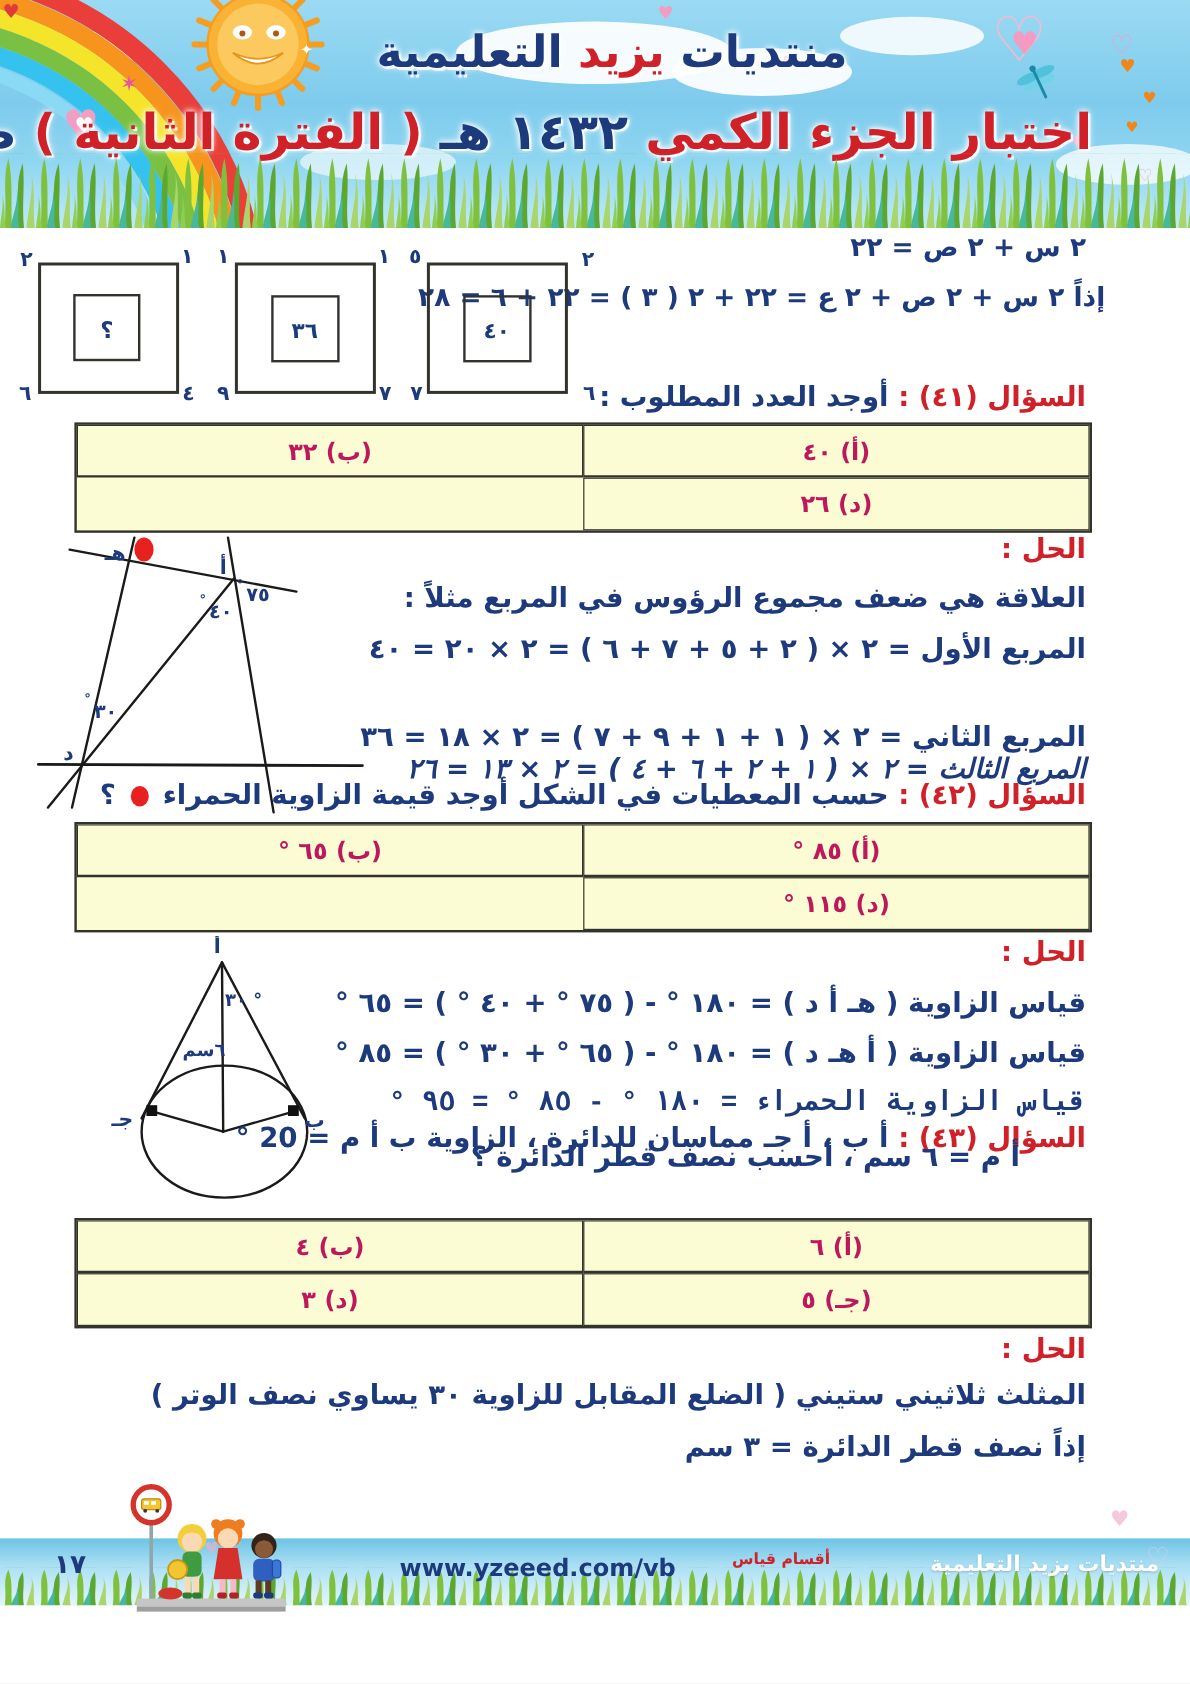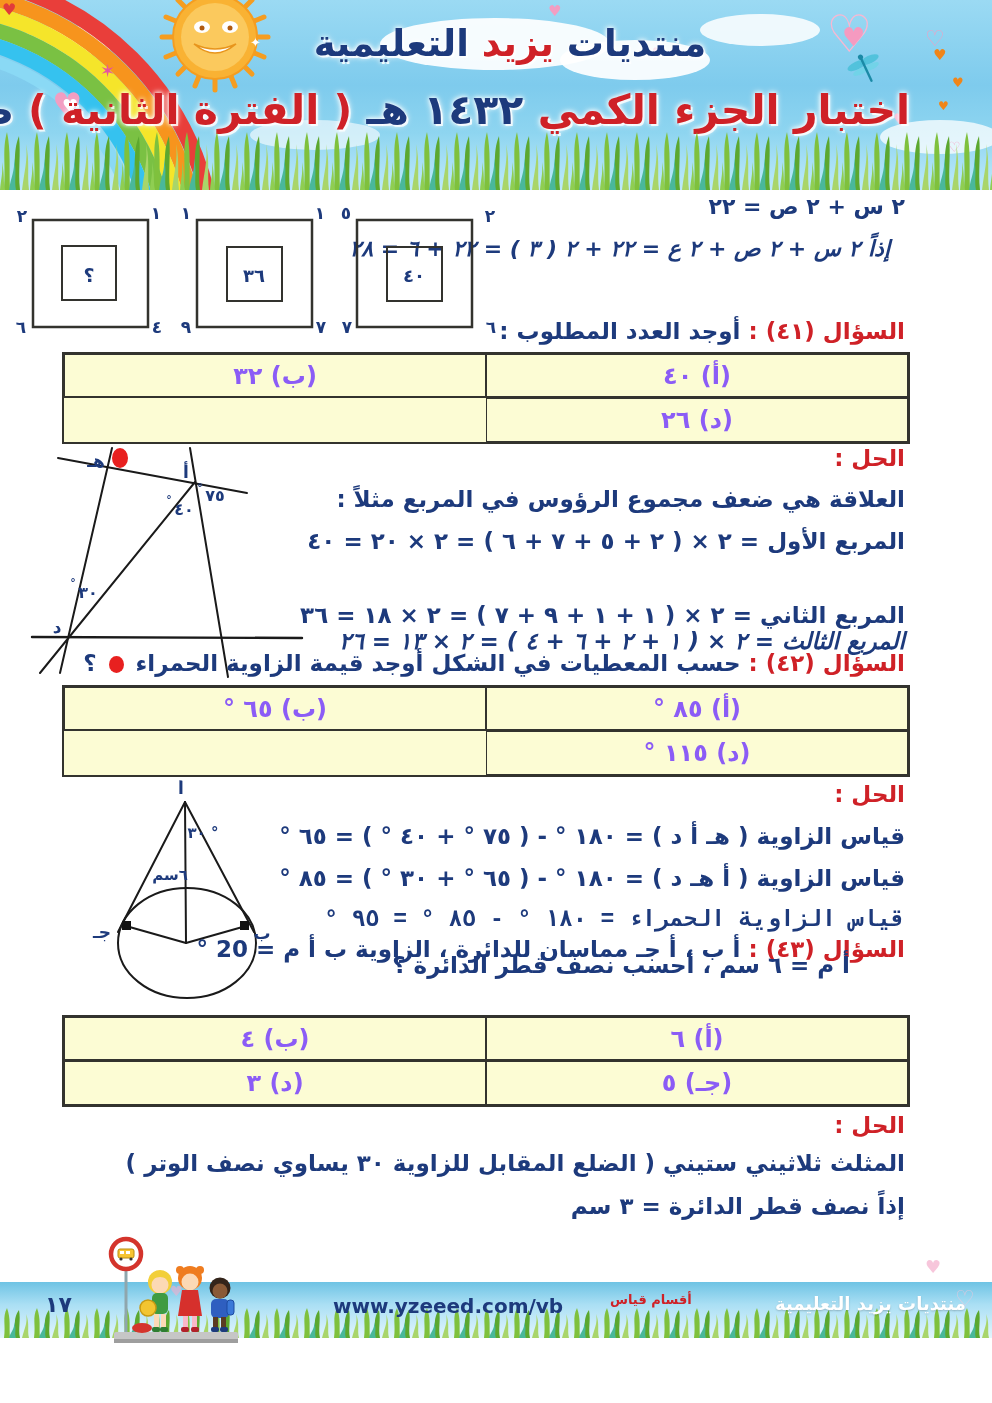--- a/index.html
+++ b/index.html
@@ -26,21 +26,21 @@
   .txt{position:absolute;direction:rtl;white-space:nowrap;font-weight:bold;font-size:23px;color:#1d3a7c;}
   .txt .lbl{color:#cf2127;}
   .eq{font-size:22px;}
   .reddot{display:inline-block;width:15px;height:17px;background:#e8201f;border-radius:50%;vertical-align:middle;margin:0 4px;}
 
   
   .ans-table{position:absolute;left:62px;width:848px;display:grid;direction:rtl;
     grid-template-columns:1fr 1fr;grid-template-rows:44px 44px;
     background:#fcfcd4;border:2px solid #33332e;box-sizing:border-box;}
   .ans-table .cell{display:flex;align-items:center;justify-content:center;
-    font-weight:bold;font-size:24px;color:#8b5cf6;border:1px solid #33332e;box-sizing:border-box;}
+    font-weight:bold;font-size:20px;color:#be185d;border:1px solid #33332e;box-sizing:border-box;}
   .ans-table .row1{border-bottom:2px solid #33332e;}
 
   
   .fig{position:absolute;}
   .fig text{font-family:"DejaVu Sans",sans-serif;font-weight:bold;fill:#1d3a7c;}
 
   
   .footer-band{position:absolute;left:0;top:1282px;width:992px;height:56px;
     background:linear-gradient(180deg,#6ec3e4 0%,#aadff4 40%,#e3f6fd 100%);}
   .footer-txt{position:absolute;font-weight:bold;white-space:nowrap;direction:rtl;}
@@ -145,21 +145,21 @@
           <path d="M22 62 C24 44 28 32 26 16 C30 34 27 46 29 62 Z" fill="#a9d56a"></path>
           <path d="M9 62 C11 48 15 44 14 30 C17 44 14 52 16 62 Z" fill="#49b89a"></path>
           <path d="M0 62 C1 50 3 46 2 34 C5 48 3 54 5 62 Z" fill="#8fce52"></path>
         </pattern>
       </defs>
       <rect width="992" height="62" fill="url(#gh)"></rect>
     </svg>
   </div>
 
   <div class="txt eq" style="top:194px;right:87px;">٢ س + ٢ ص = ٢٢</div>
-  <div class="txt eq" style="top:236px;right:102px;font-style:italic;">إذاً ٢ س + ٢ ص + ٢ ع = ٢٢ + ٢ ( ٣ ) = ٢٢ + ٦ = ٢٨</div>
+  <div class="txt eq" style="top:236px;right:71px;">إذاً ٢ س + ٢ ص + ٢ ع = ٢٢ + ٢ ( ٣ ) = ٢٢ + ٦ = ٢٨</div>
 
   <svg class="fig" style="left:0;top:200px;" width="520" height="145" viewBox="0 0 520 145">
     <g fill="none" stroke="#33332e">
       <rect x="33" y="20" width="115" height="107" stroke-width="2.5"></rect>
       <rect x="62" y="46" width="54" height="54" stroke-width="2"></rect>
       <rect x="197" y="20" width="115" height="107" stroke-width="2.5"></rect>
       <rect x="227" y="47" width="55" height="54" stroke-width="2"></rect>
       <rect x="357" y="20" width="115" height="107" stroke-width="2.5"></rect>
       <rect x="387" y="47" width="55" height="54" stroke-width="2"></rect>
     </g>

